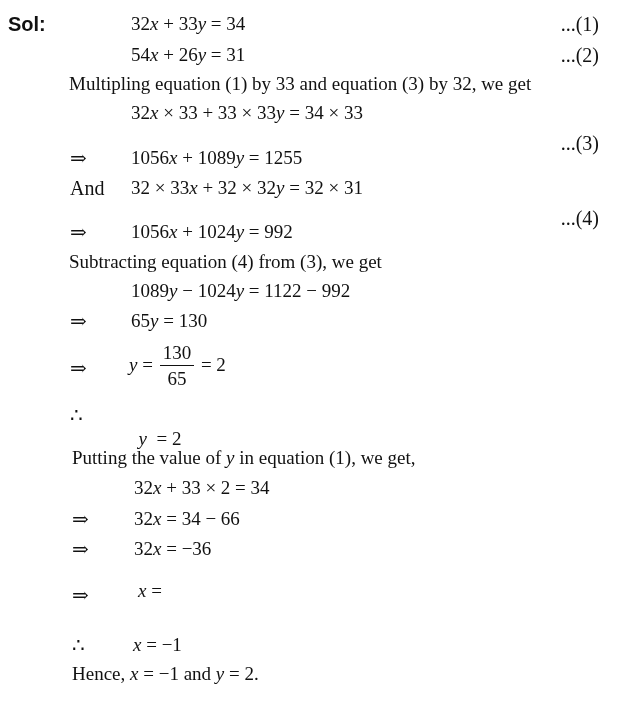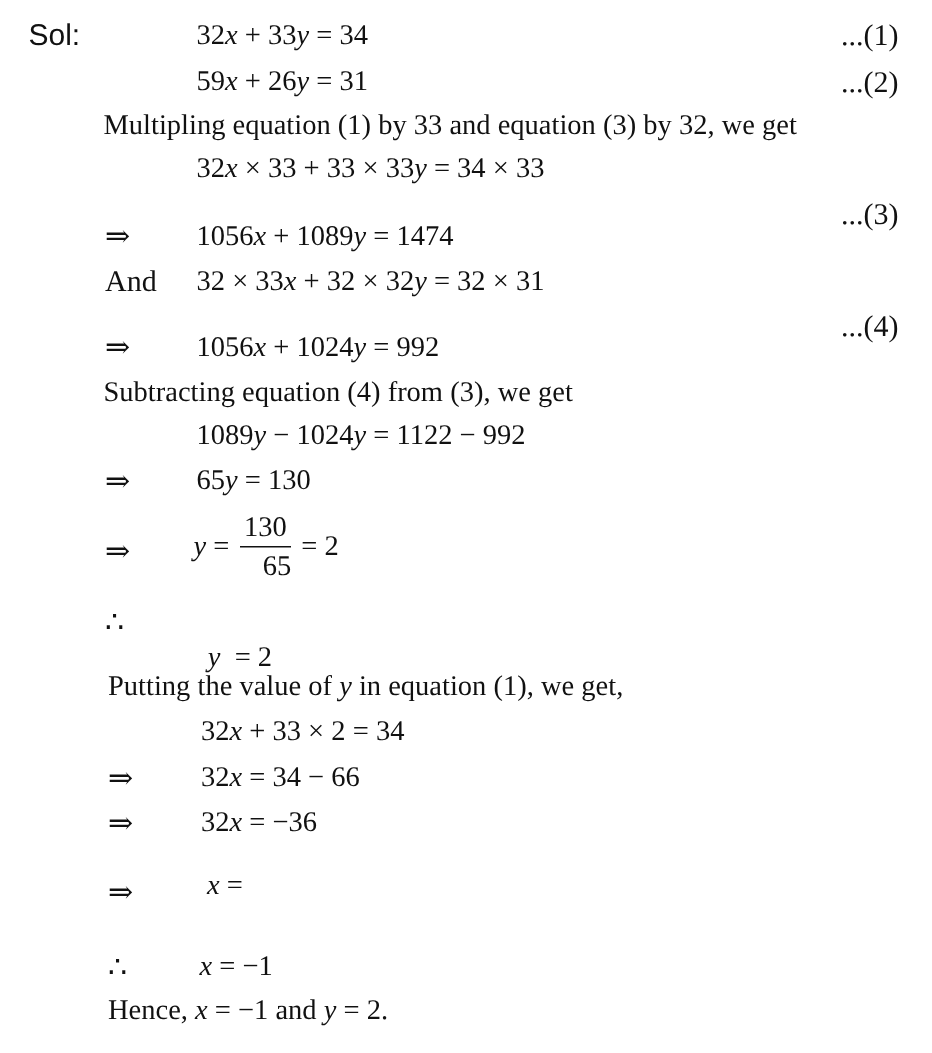--- a/index.html
+++ b/index.html
@@ -1,51 +1,51 @@
 <!DOCTYPE html>
 <html><head>
 <meta charset="utf-8">
 <style>
   html, body { margin:0; padding:0; background:#ffffff; }
   body { width:621px; height:702px; position:relative; overflow:hidden;
          font-family:"Liberation Serif", "DejaVu Serif", serif; color:#111; }
   .ln { position:absolute; font-size:19px; line-height:24px; white-space:nowrap; }
-  .sol { position:absolute; left:19px; top:12px; font-family:"Liberation Sans","DejaVu Sans",sans-serif;
-         font-weight:normal; font-size:20px; line-height:24px; }
+  .sol { position:absolute; left:8px; top:12px; font-family:"Liberation Sans","DejaVu Sans",sans-serif;
+         font-weight:bold; font-size:20px; line-height:24px; }
   .eqno { position:absolute; font-size:20px; line-height:24px; right:22px; }
   .sym { position:absolute; left:70px; font-size:20px; line-height:24px; }
   i { font-style:italic; }
-  .frac { display:inline-block; vertical-align:middle; text-align:right; margin:0 2px; }
+  .frac { display:inline-block; vertical-align:middle; text-align:center; margin:0 2px; }
   .frac .num { display:block; border-bottom:1.3px solid #111; padding:0 3px; line-height:24px; }
   .frac .den { display:block; line-height:26px; }
 </style>
 </head>
 <body>
 
 <div class="sol">Sol:</div>
 
 <div class="ln" style="left:131px;top:12px">
   <span>32</span><i>x</i><span> + 33</span><i>y</i><span> = 34</span>
 </div>
 <div class="eqno" style="top:12px">...(1)</div>
 
 <div class="ln" style="left:131px;top:43px">
-  <span>59</span><i>x</i><span> + 26</span><i>y</i><span> = 31</span>
+  <span>54</span><i>x</i><span> + 26</span><i>y</i><span> = 31</span>
 </div>
 <div class="eqno" style="top:43px">...(2)</div>
 
 <div class="ln" style="left:69px;top:72px">Multipling equation (1) by 33 and equation (3) by 32, we get</div>
 
 <div class="ln" style="left:131px;top:101px">
   <span>32</span><i>x</i><span> × 33 + 33 × 33</span><i>y</i><span> = 34 × 33</span>
 </div>
 
 <div class="sym" style="top:146px">⇒</div>
 <div class="ln" style="left:131px;top:146px">
-  <span>1056</span><i>x</i><span> + 1089</span><i>y</i><span> = 1474</span>
+  <span>1056</span><i>x</i><span> + 1089</span><i>y</i><span> = 1255</span>
 </div>
 <div class="eqno" style="top:131px">...(3)</div>
 
 <div class="sym" style="top:176px">And</div>
 <div class="ln" style="left:131px;top:176px">
   <span>32 × 33</span><i>x</i><span> + 32 × 32</span><i>y</i><span> = 32 × 31</span>
 </div>
 
 <div class="sym" style="top:220px">⇒</div>
 <div class="ln" style="left:131px;top:220px">

